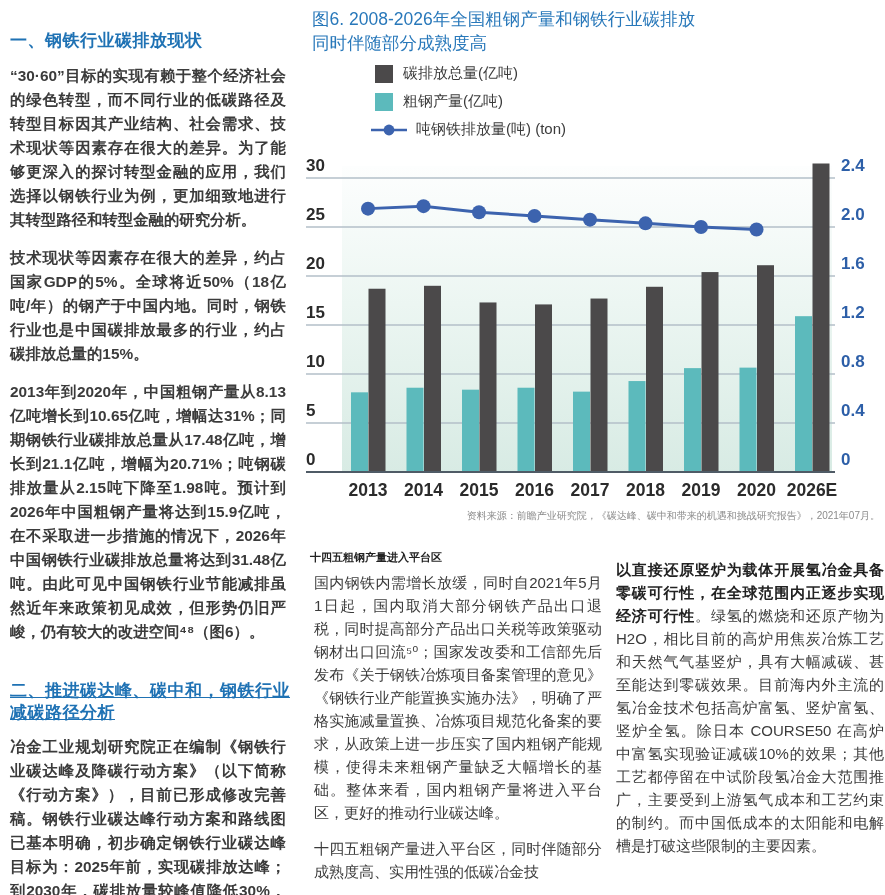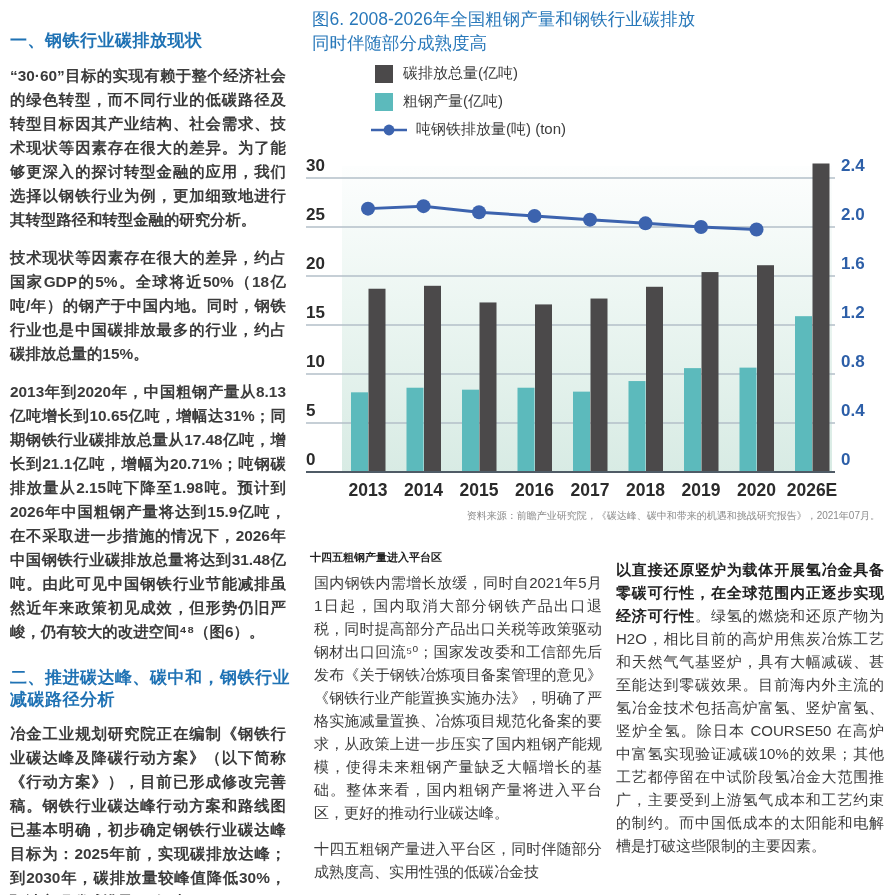--- a/index.html
+++ b/index.html
@@ -11,21 +11,21 @@
   }
   
   .left-col{position:absolute;left:10px;top:30px;width:288px;}
   .sec-heading{
     color:#1f72b4;font-size:17px;font-weight:bold;line-height:1.28;
     margin:0 0 12px 0;letter-spacing:0.5px;
   }
   .body-p{
     font-size:15.4px;line-height:24px;text-align:justify;margin:0 12px 14px 0;font-weight:bold;
   }
-  .sec-heading.second{margin-top:23px;}
+  .sec-heading.second{margin-top:36px;text-decoration:underline;}
   
   .fig-title{
     position:absolute;left:312px;top:8px;width:500px;
     color:#2878ba;font-size:17.5px;line-height:1.35;font-weight:normal;
   }
   .legend{position:absolute;left:375px;top:64px;width:300px;}
   .legend-item{display:flex;align-items:center;height:19px;margin-bottom:9px;}
   .swatch{width:18px;height:18px;margin-right:10px;flex:0 0 auto;}
   .swatch-teal{background:#5cbabc;}
   .swatch-dark{background:#4b494a;}

